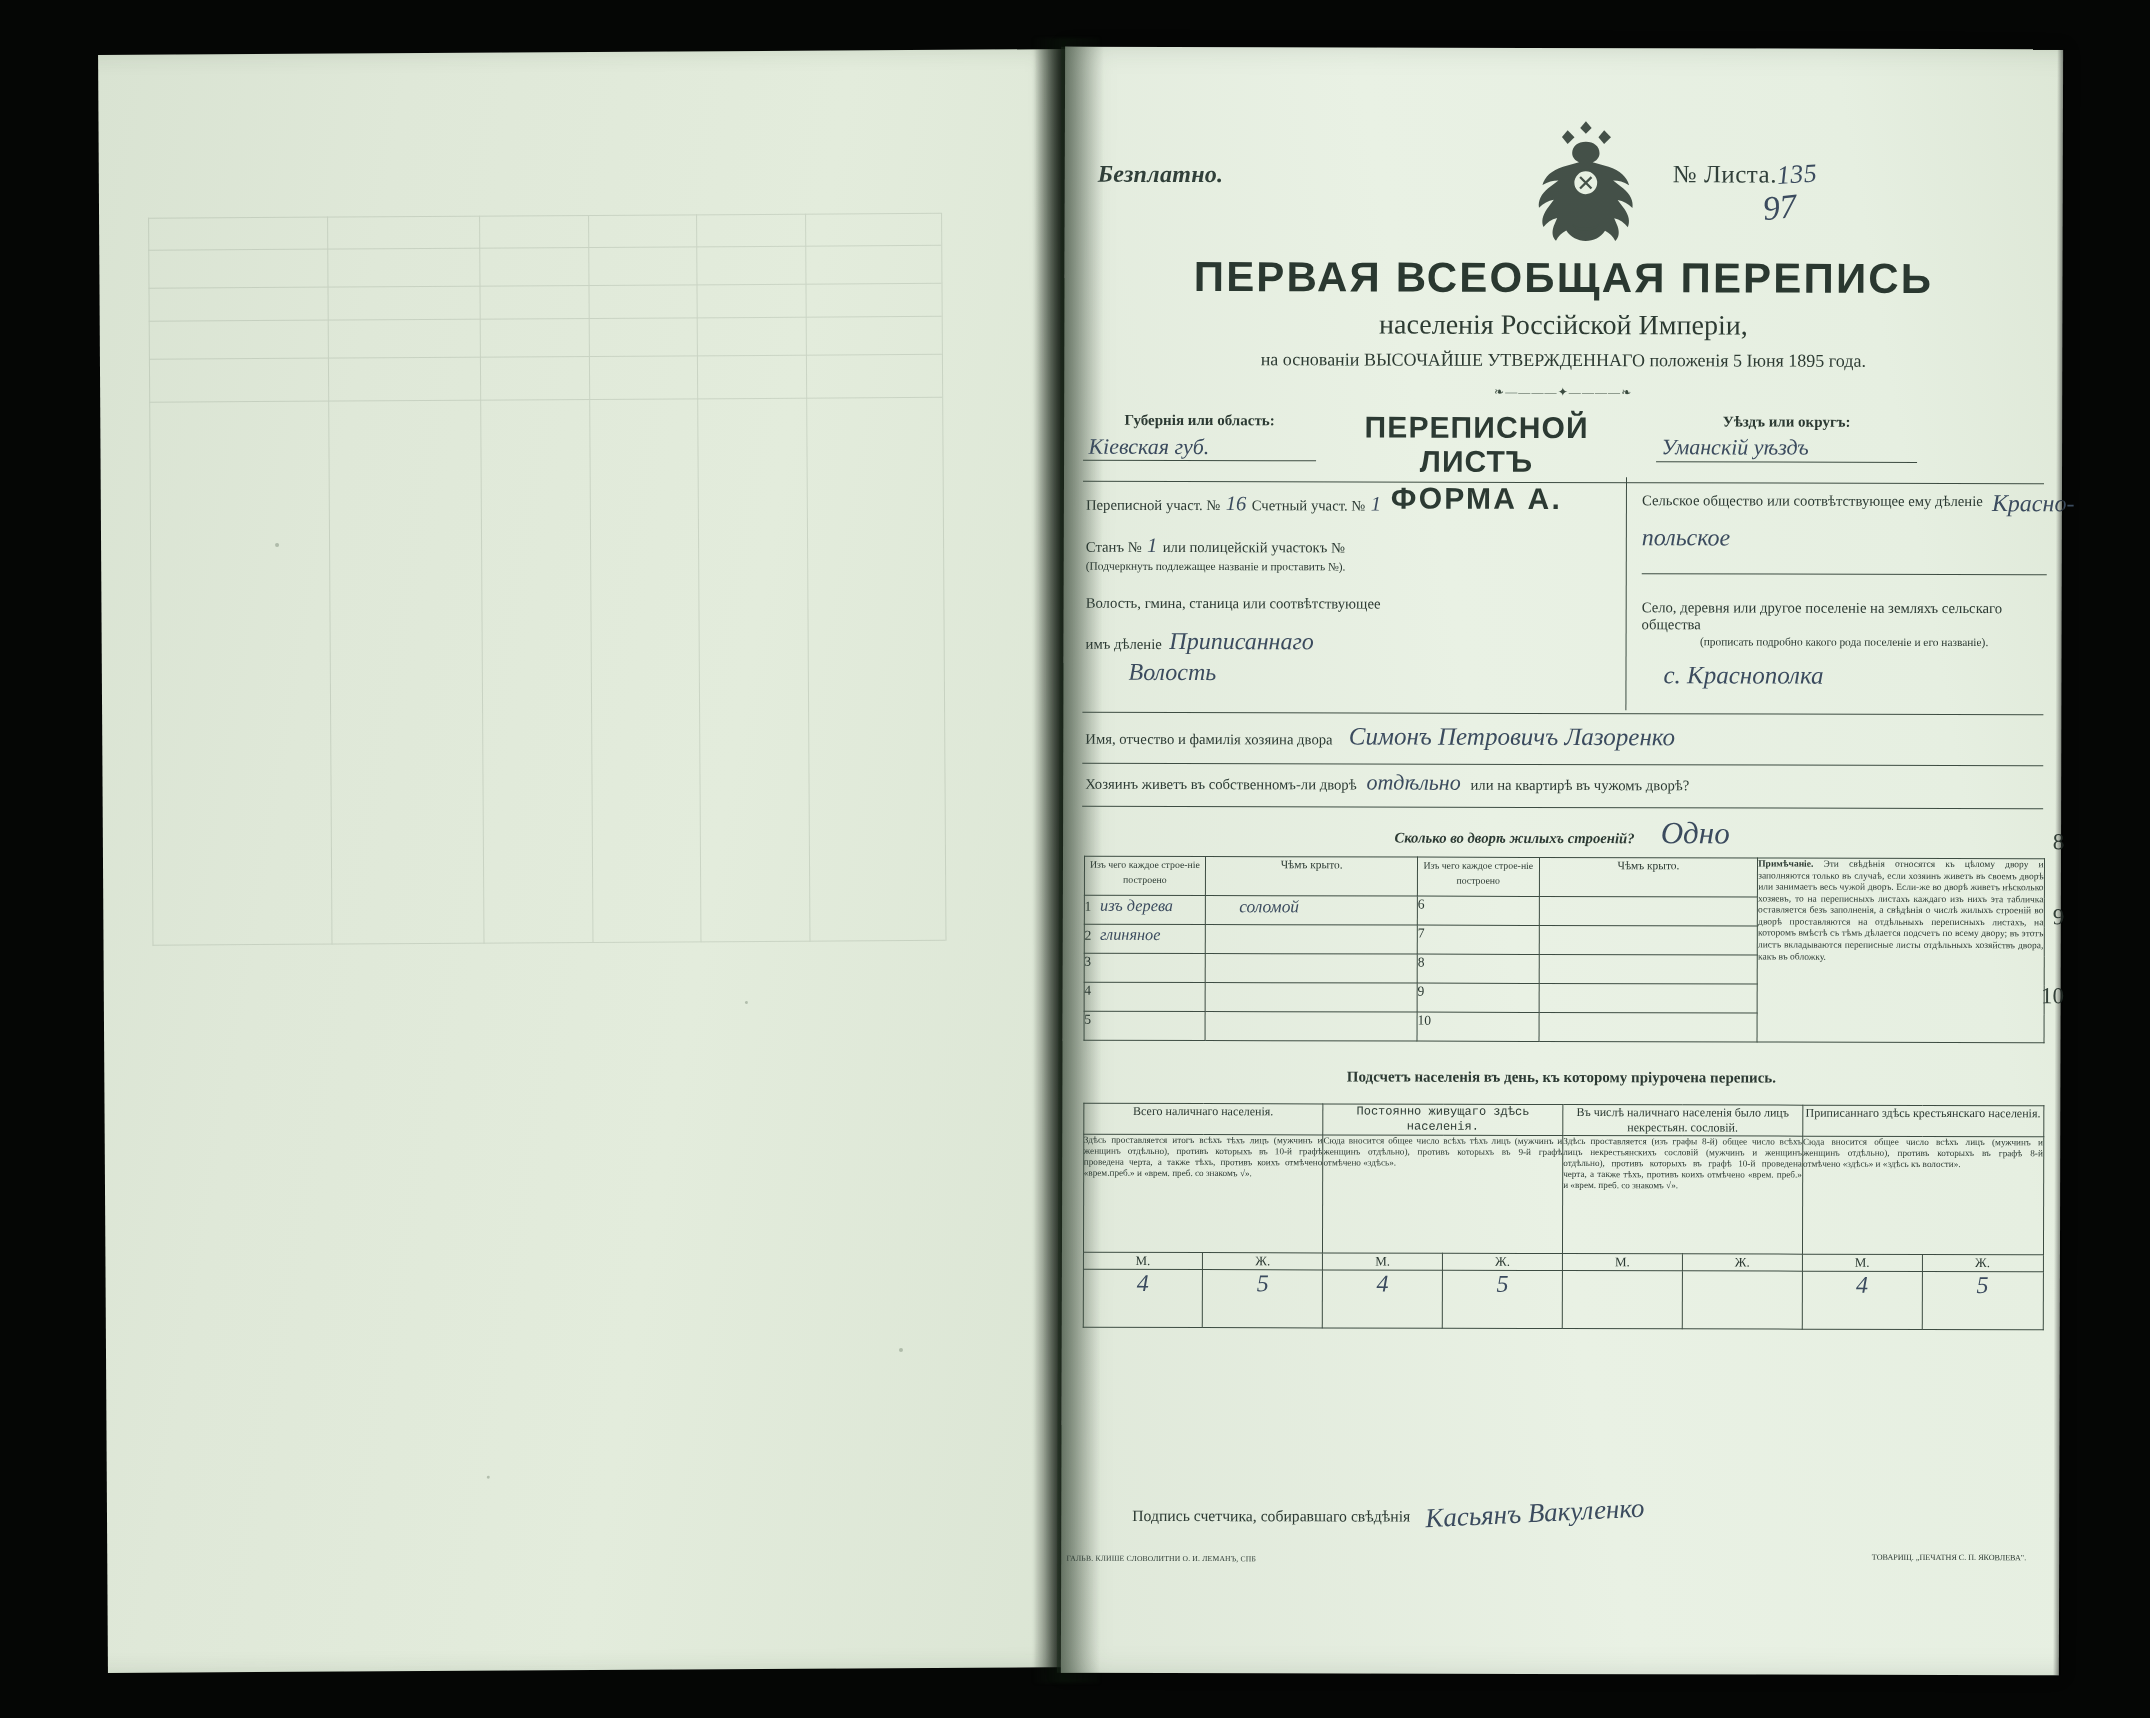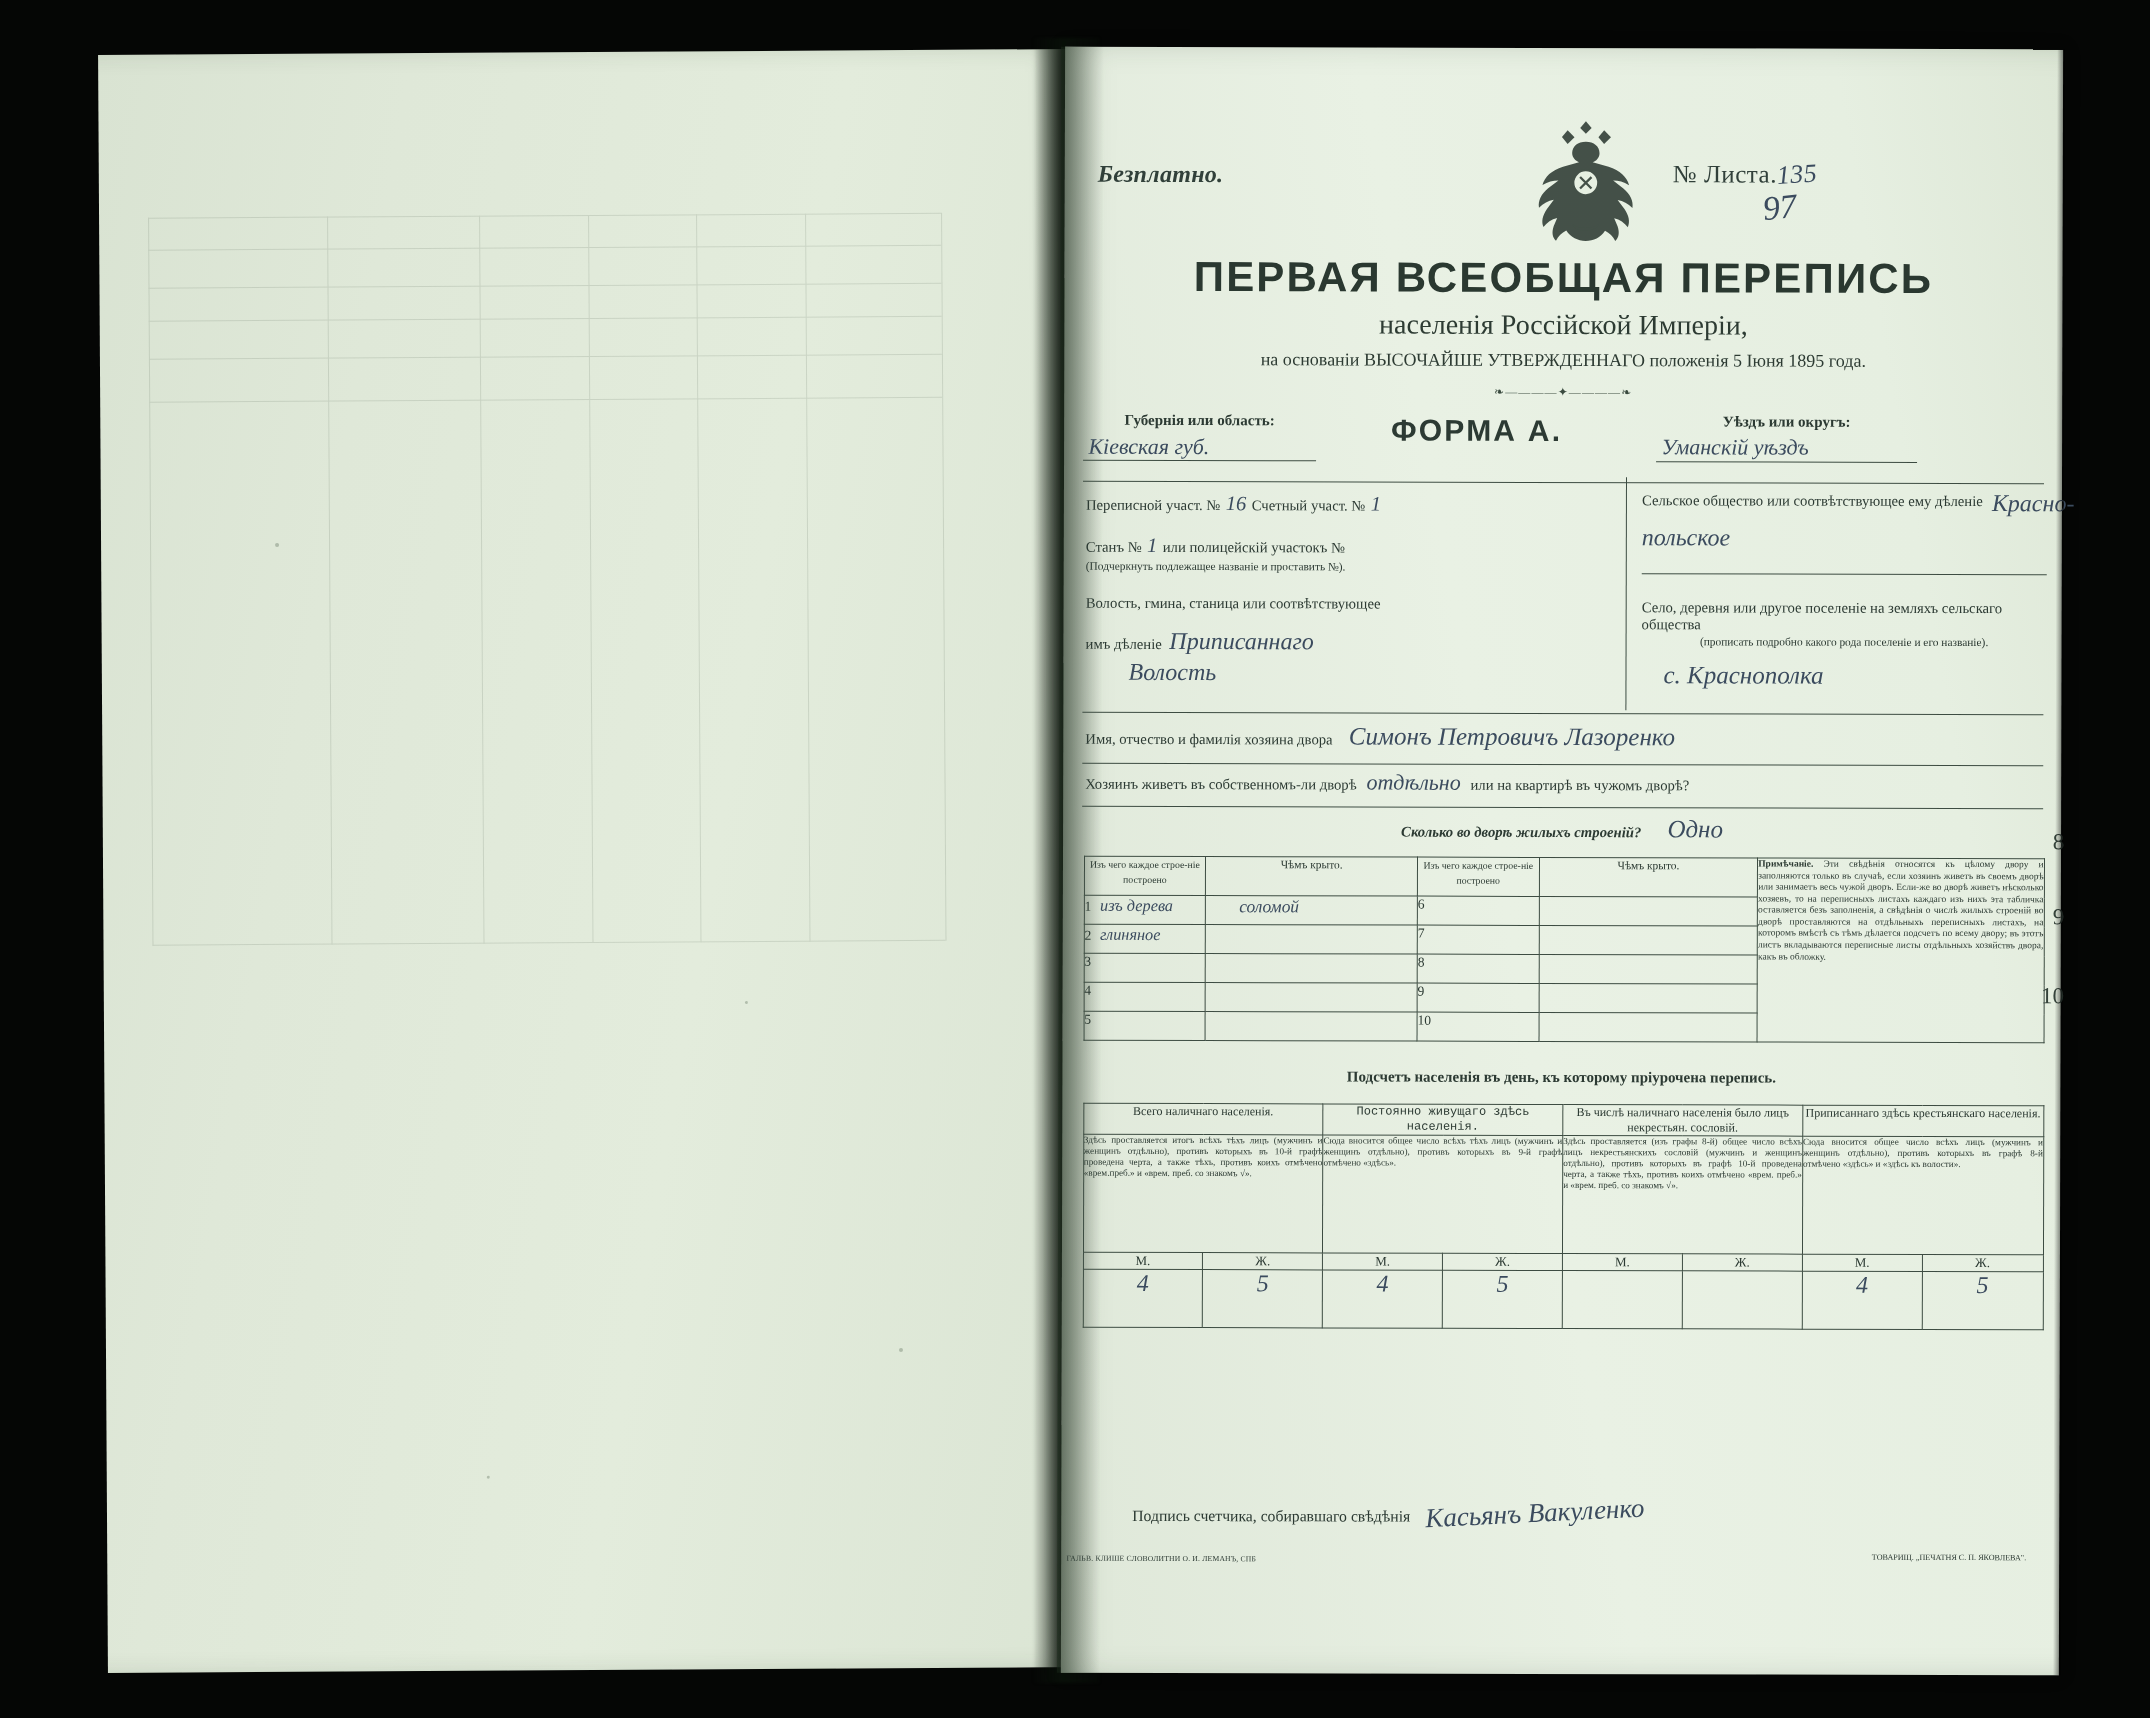--- a/index.html
+++ b/index.html
@@ -177,20 +177,21 @@
       <div class="rule-orn">❧————✦————❧</div>
 
       <div class="gub">
         <div class="gl">Губернія или область:</div>
         <div class="uline">
           <span class="hv hscript">Кіевская губ.</span>
         </div>
       </div>
 
       <div class="formtitle">
+        <div class="t1">ПЕРЕПИСНОЙ ЛИСТЪ</div>
         <div class="t2">ФОРМА А.</div>
       </div>
 
       <div class="uezd">
         <div class="gl">Уѣздъ или округъ:</div>
         <div class="uline">
           <span class="hv hscript">Уманскій уѣздъ</span>
         </div>
       </div>
 
@@ -241,21 +242,21 @@
 
       <div class="blk" style="left:22px;top:722px;width:961px;">
         <span class="lbl">Хозяинъ живетъ въ собственномъ-ли дворѣ</span>
         <span class="hscript" style="font-size:22px;margin:0 7.6px;">отдѣльно</span>
         <span class="lbl">или на квартирѣ въ чужомъ дворѣ?</span>
       </div>
       <div class="row-line" style="left:19px;top:759px;width:961px;"></div>
 
       <div class="blk" style="left:0;top:767px;width:100%;text-align:center;">
         <span class="lbl-b" style="font-style:italic;">Сколько во дворѣ жилыхъ строеній?</span>
-        <span class="hscript" style="font-size:25px;margin-left:24px;font-style:italic;">Одно</span>
+        <span class="hscript" style="font-size:31px;margin-left:24px;font-style:italic;">Одно</span>
       </div>
 
       <table class="grid" style="left:20.6px;top:809px;width:961px;">
         <tbody>
             <tr>
           <td style="width:87px;height:38px;" class="hdr"><span style="font-size:9.8px;">Изъ чего каждое строе-ніе построено</span></td>
           <td style="width:152px;" class="hdr"><span style="font-size:11.4px;">Чѣмъ крыто.</span></td>
           <td style="width:87px;" class="hdr"><span style="font-size:9.8px;">Изъ чего каждое строе-ніе построено</span></td>
           <td style="width:157px;" class="hdr"><span style="font-size:11.4px;">Чѣмъ крыто.</span></td>
           <td rowspan="6" style="width:206px;" class="note">

